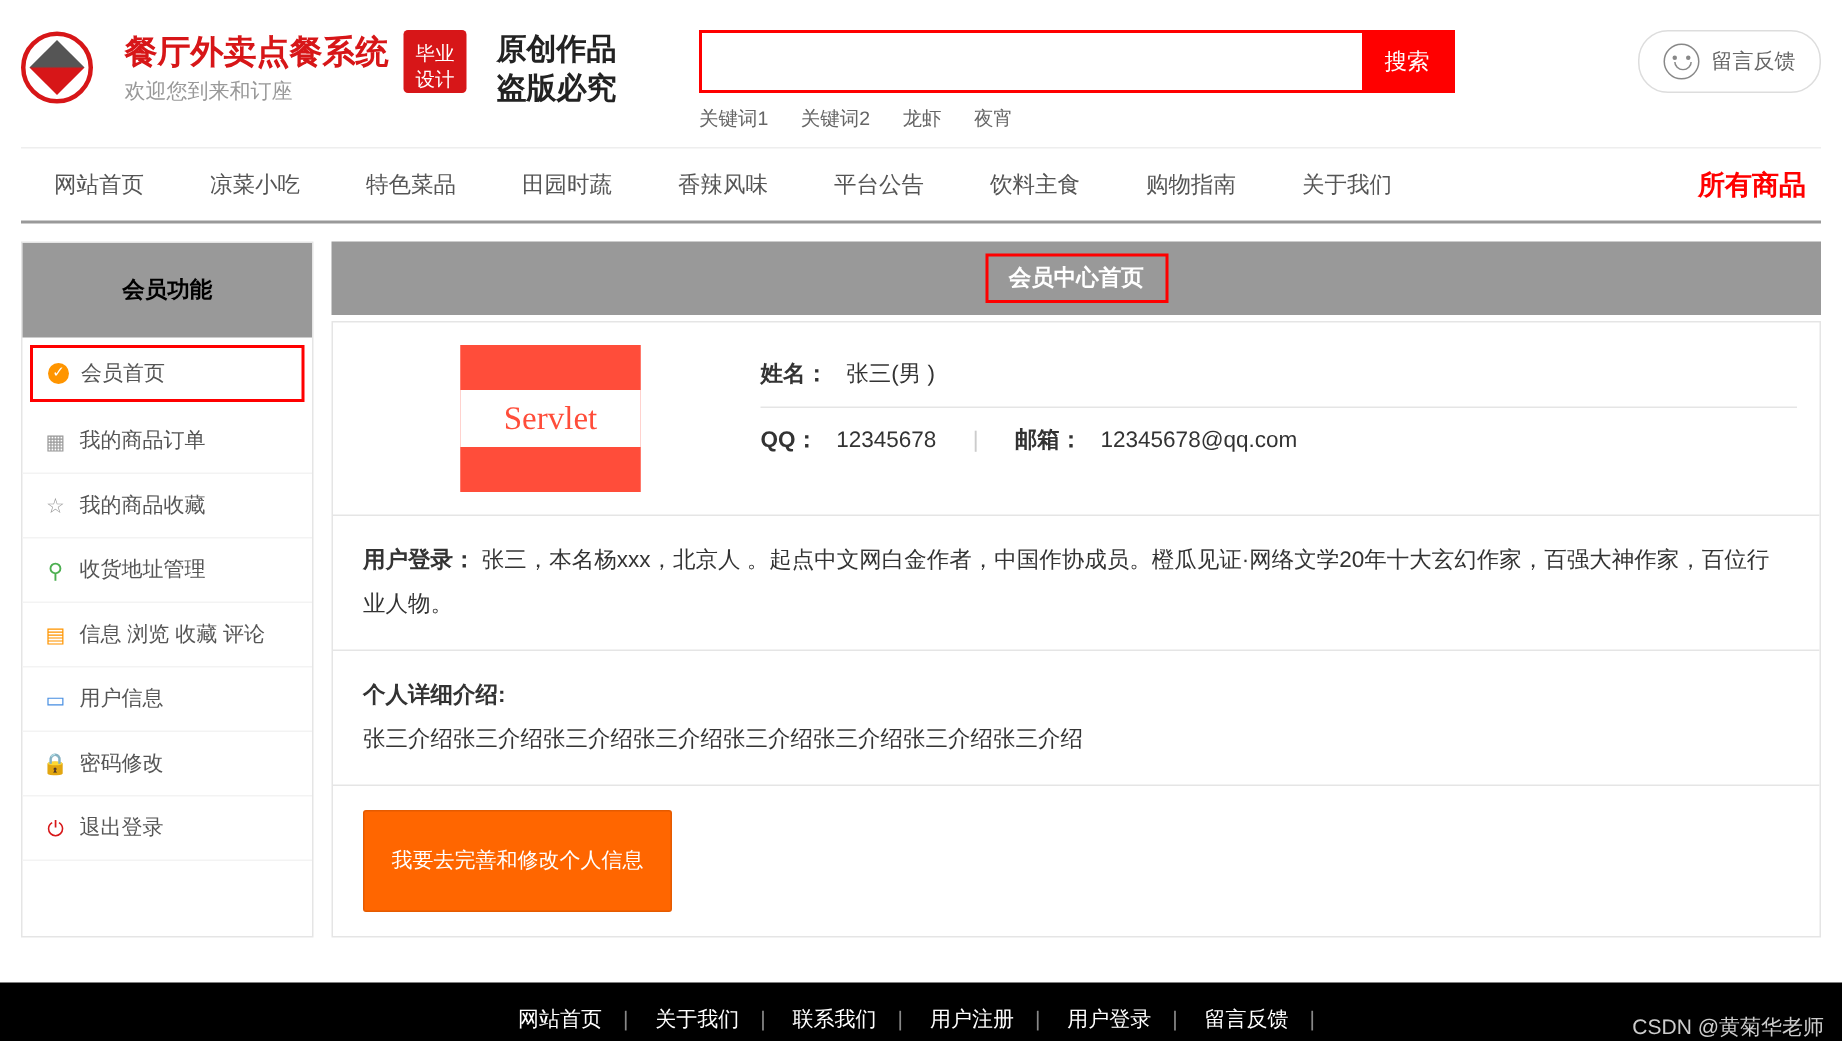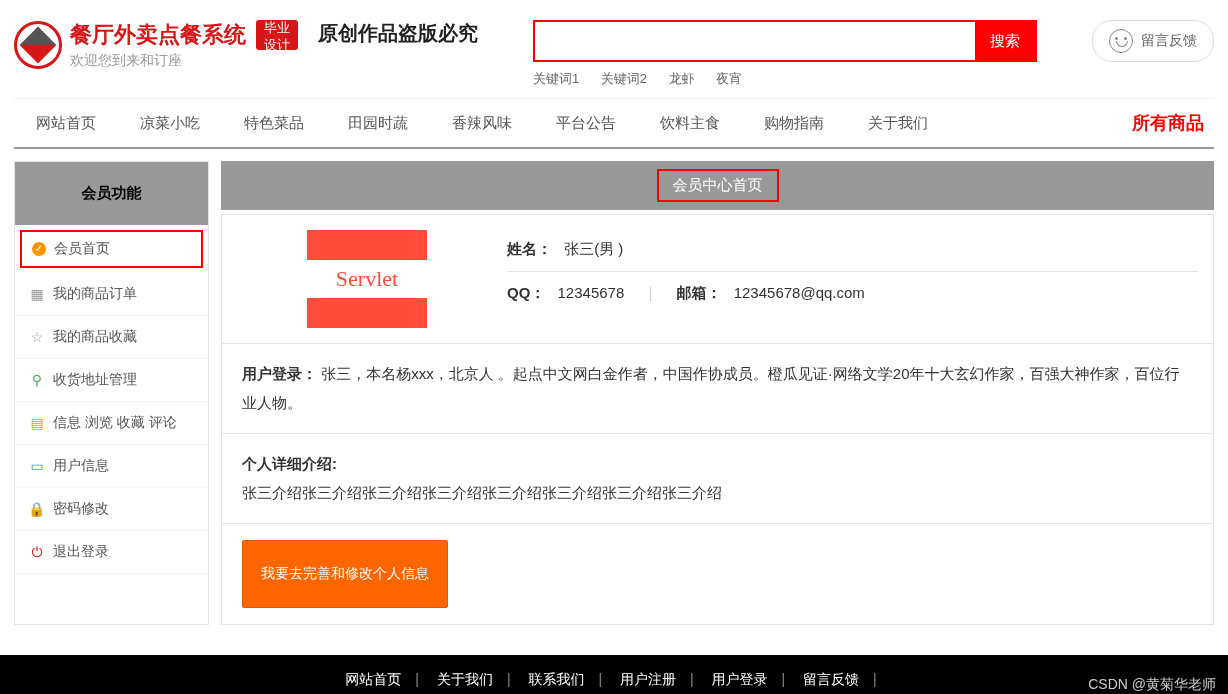--- a/index.html
+++ b/index.html
@@ -2,25 +2,25 @@
 <html><head>
 <meta charset="utf-8">
 <style>
 * { margin:0; padding:0; box-sizing:border-box; }
 body { font-family:"Microsoft YaHei",Arial,sans-serif; font-size:14px; color:#333; background:#fff; }
 .container { width:1200px; margin:0 auto; }
 .header { display:flex; align-items:flex-start; padding:20px 0 10px; gap:15px; }
 .logo-box { display:flex; align-items:center; gap:8px; }
 .logo-circle { width:48px; height:48px; border:3px solid #d71618; border-radius:50%; display:flex; align-items:center; justify-content:center; position:relative; }
 .logo-inner { width:26px; height:26px; background:linear-gradient(135deg,#555 0%,#555 48%,#d71618 52%,#d71618 100%); transform:rotate(45deg); }
-.logo-text { display:flex; flex-direction:column; }
+.logo-text { display:flex; flex-direction:column;margin-left:13px; }
 .logo-title { font-size:22px; font-weight:bold; color:#d71618; }
 .logo-sub { font-size:14px; color:#999; margin-top:2px; }
-.badge { width:42px; height:30px; background:#d71618; color:#fff; display:flex; flex-direction:column; align-items:center; justify-content:flex-start; font-size:13px; line-height:1.3; border-radius:3px; margin-left:-5px; }
-.slogan { display:flex; flex-direction:row; font-family:"STKaiti","KaiTi",cursive; font-size:20px; font-weight:bold; color:#222; line-height:1.3; margin-left:5px; }
+.badge { width:42px; height:42px; background:#d71618; color:#fff; display:flex; flex-direction:column; align-items:center; justify-content:flex-end; font-size:13px; line-height:1.3; border-radius:3px; margin-left:-5px; }
+.slogan { display:flex; flex-direction:column; font-family:"STKaiti","KaiTi",cursive; font-size:20px; font-weight:bold; color:#222; line-height:1.3; margin-left:5px; }
 .search-area { margin-left:40px; }
 .search-row { display:flex; border:2px solid #ff0000; }
 .search-input { width:440px; height:38px; border:none; outline:none; padding:0 10px; font-size:14px; }
 .search-btn { width:60px; height:38px; background:#ff0000; color:#fff; border:none; font-size:15px; cursor:pointer; }
 .keywords { margin-top:8px; font-size:13px; color:#666; }
 .keywords span { margin-right:18px; cursor:pointer; }
 .feedback { margin-left:auto; display:flex; align-items:center; gap:8px; border:1px solid #ddd; border-radius:20px; padding:8px 16px; color:#666; cursor:pointer; }
 .feedback-icon { width:24px; height:24px; border:1.5px solid #888; border-radius:50%; position:relative; }
 .feedback-icon::before { content:""; position:absolute; top:7px; left:5px; width:3px; height:3px; background:#888; border-radius:50%; box-shadow:9px 0 #888; }
 .feedback-icon::after { content:""; position:absolute; bottom:5px; left:6px; width:10px; height:5px; border:1.5px solid #888; border-top:none; border-radius:0 0 10px 10px; }
@@ -29,21 +29,21 @@
 .all-goods { margin-left:auto; color:#ff0000; font-size:18px; font-weight:bold; padding:12px 10px; cursor:pointer; }
 .main { display:flex; gap:12px; margin-top:12px; padding-bottom:30px; }
 .sidebar { width:195px; border:1px solid #e5e5e5; }
 .sidebar-title { background:#999; color:#000000; text-align:center; padding:22px; font-size:15px; font-weight:bold; }
 .menu-item { padding:12px 14px; display:flex; align-items:center; gap:8px; color:#555; cursor:pointer; border-bottom:1px solid #f3f3f3; font-size:14px; }
 .menu-item.active { border:2px solid #ff0000; margin:5px; padding:8px 10px; }
 .mi-icon { width:16px; height:16px; display:inline-flex; align-items:center; justify-content:center; font-size:14px; }
 .orange-dot { width:14px; height:14px; background:#ff9500; border-radius:50%; color:#fff; font-size:10px; line-height:14px; text-align:center; }
 .content { flex:1; }
 .content-header { background:#999; padding:8px; text-align:center; margin-bottom:4px; }
-.content-title { display:inline-block; border:2px solid #ff0000; color:#fff; padding:5px 14px; font-size:15px; font-weight:normal; }
+.content-title { display:inline-block; border:2px solid #ff0000; color:#fff; padding:5px 14px; font-size:15px; font-weight:bold; }
 .profile-box { border:1px solid #e5e5e5; }
 .profile-top { display:flex; padding:15px; border-bottom:1px solid #e5e5e5; }
 .avatar-col { width:260px; display:flex; justify-content:center; }
 .avatar { width:120px; background:#ff4d3a; color:#fff; font-size:22px; font-weight:normal; display:flex; flex-direction:column; }
 .avatar-top { height:30px; background:#ff4d3a; }
 .avatar-mid { background:#fff; color:#ff4d3a; text-align:center; padding:6px 0; font-family:Georgia,serif; }
 .avatar-bot { height:30px; background:#ff4d3a; }
 .info-col { flex:1; padding-left:10px; }
 .info-row { padding:10px 0; font-size:15px; }
 .info-row .label { font-weight:bold; margin-right:8px; }

